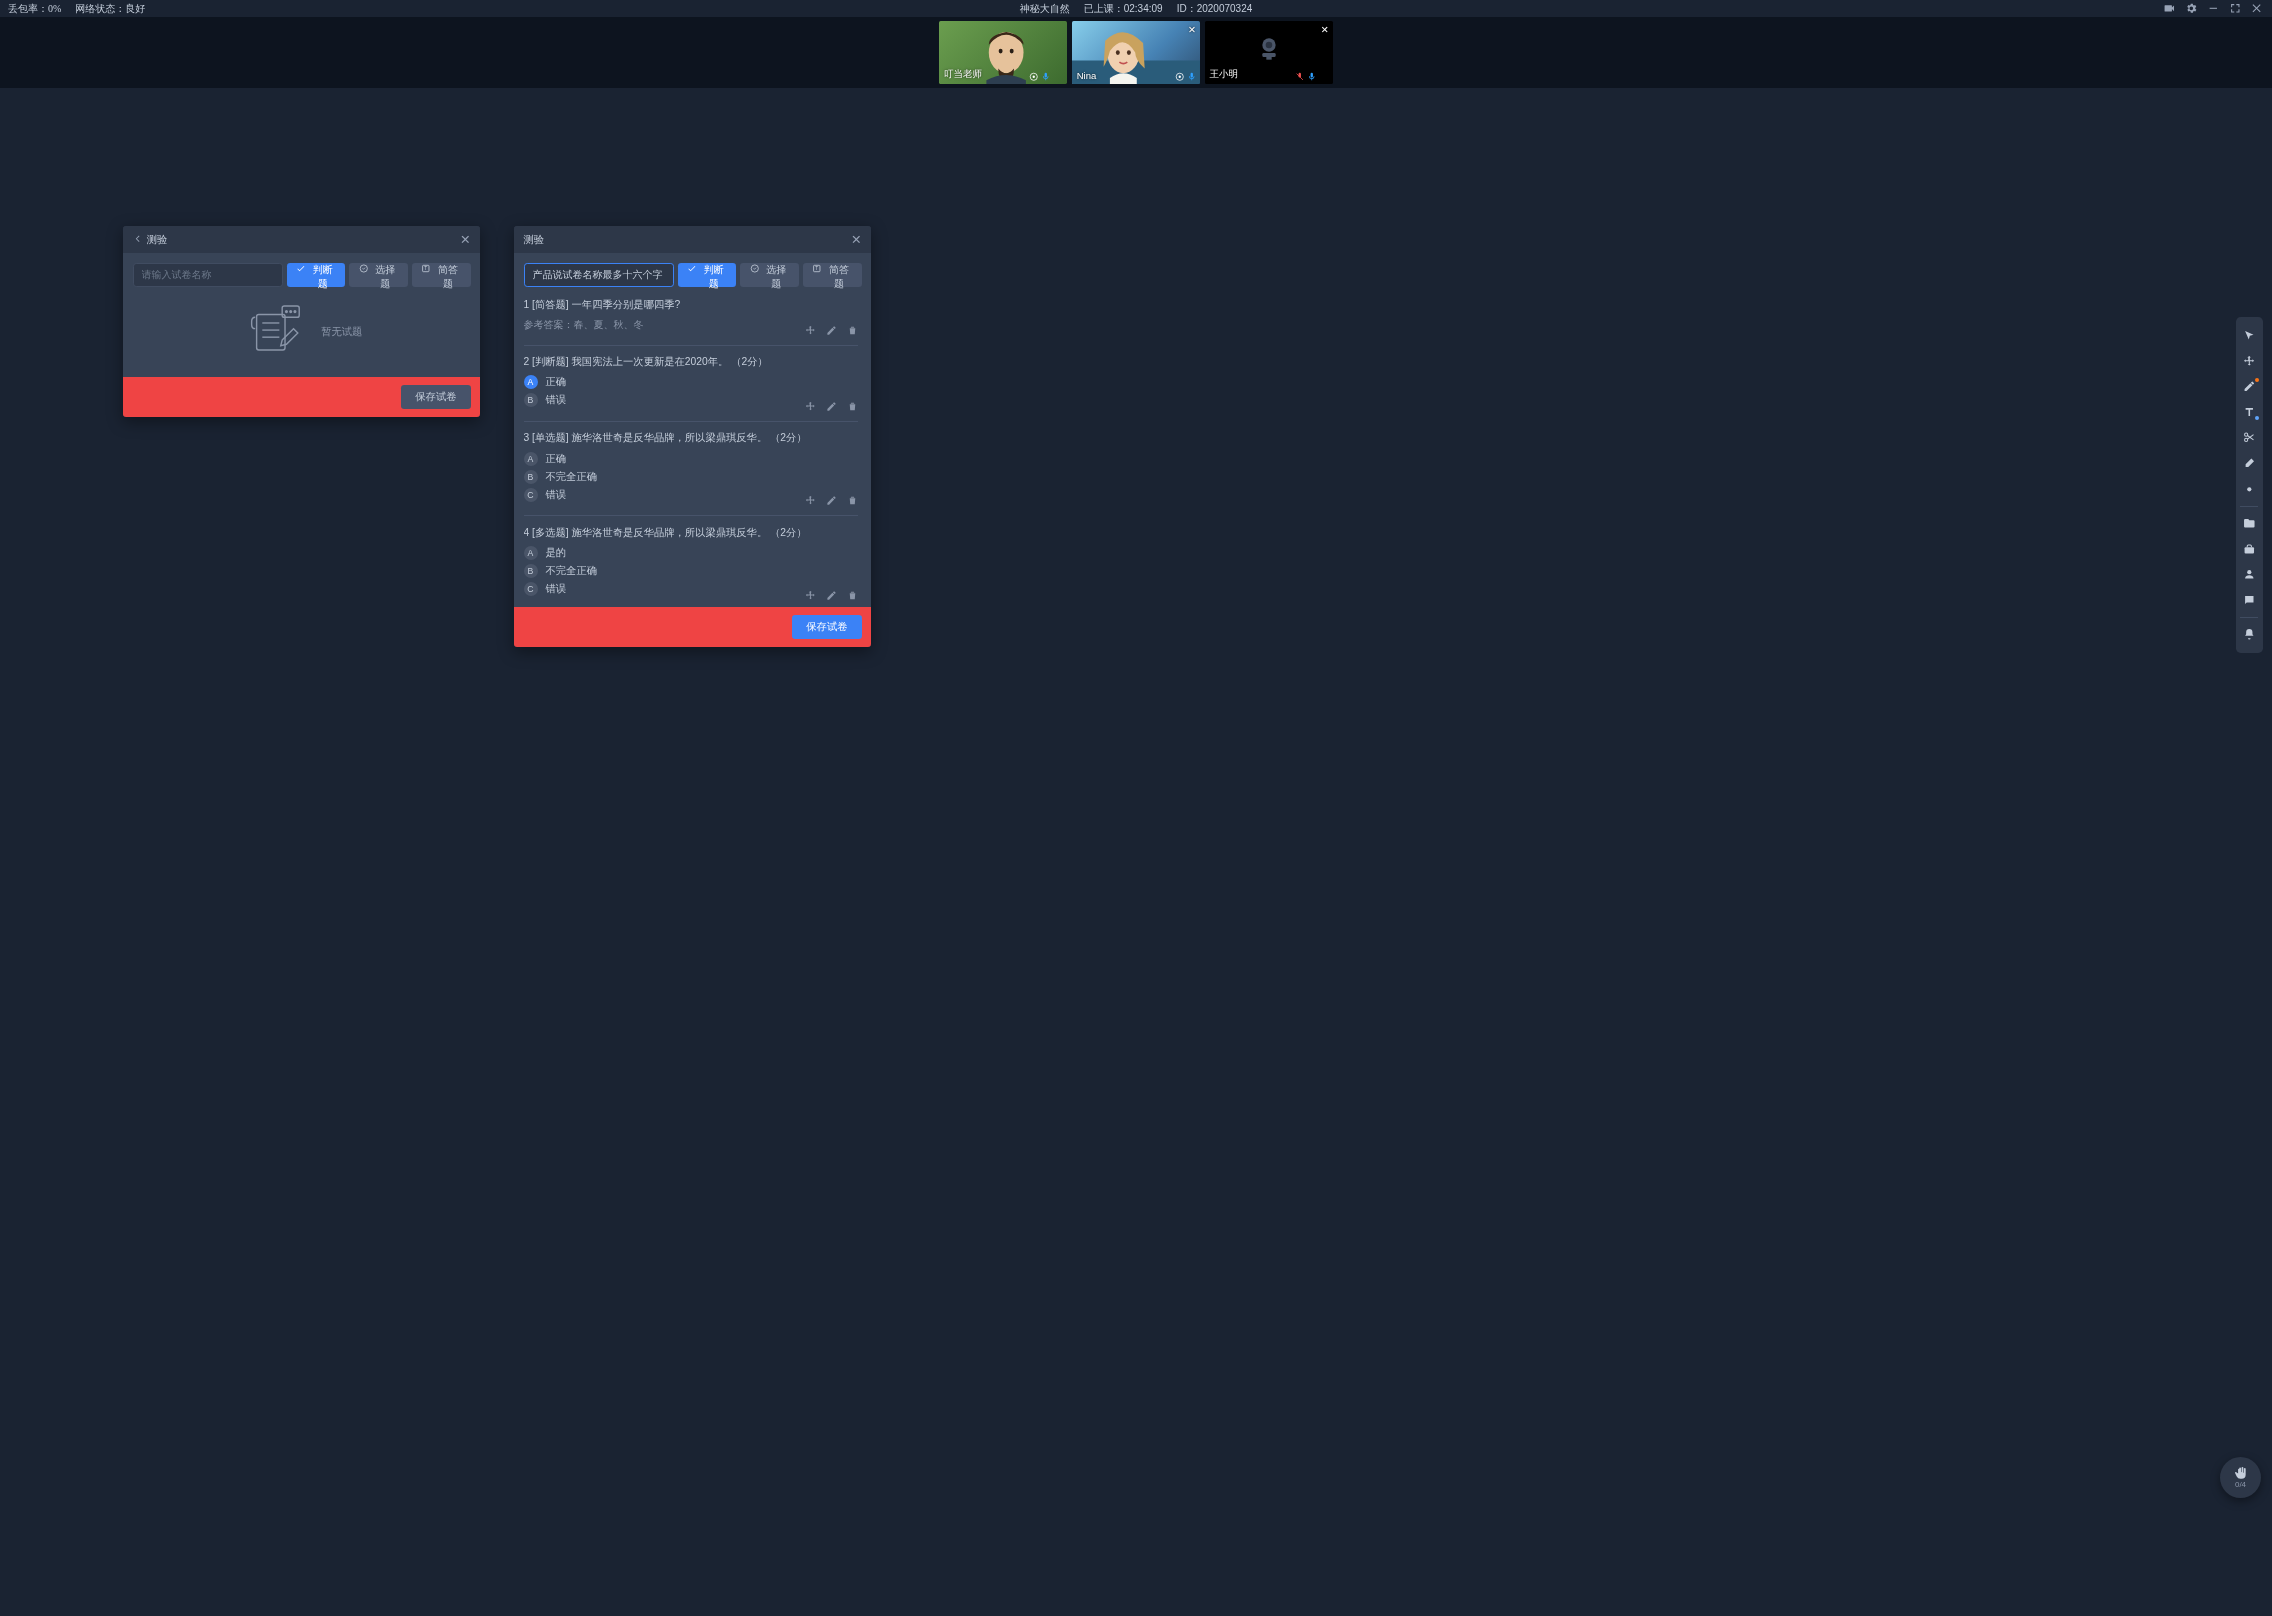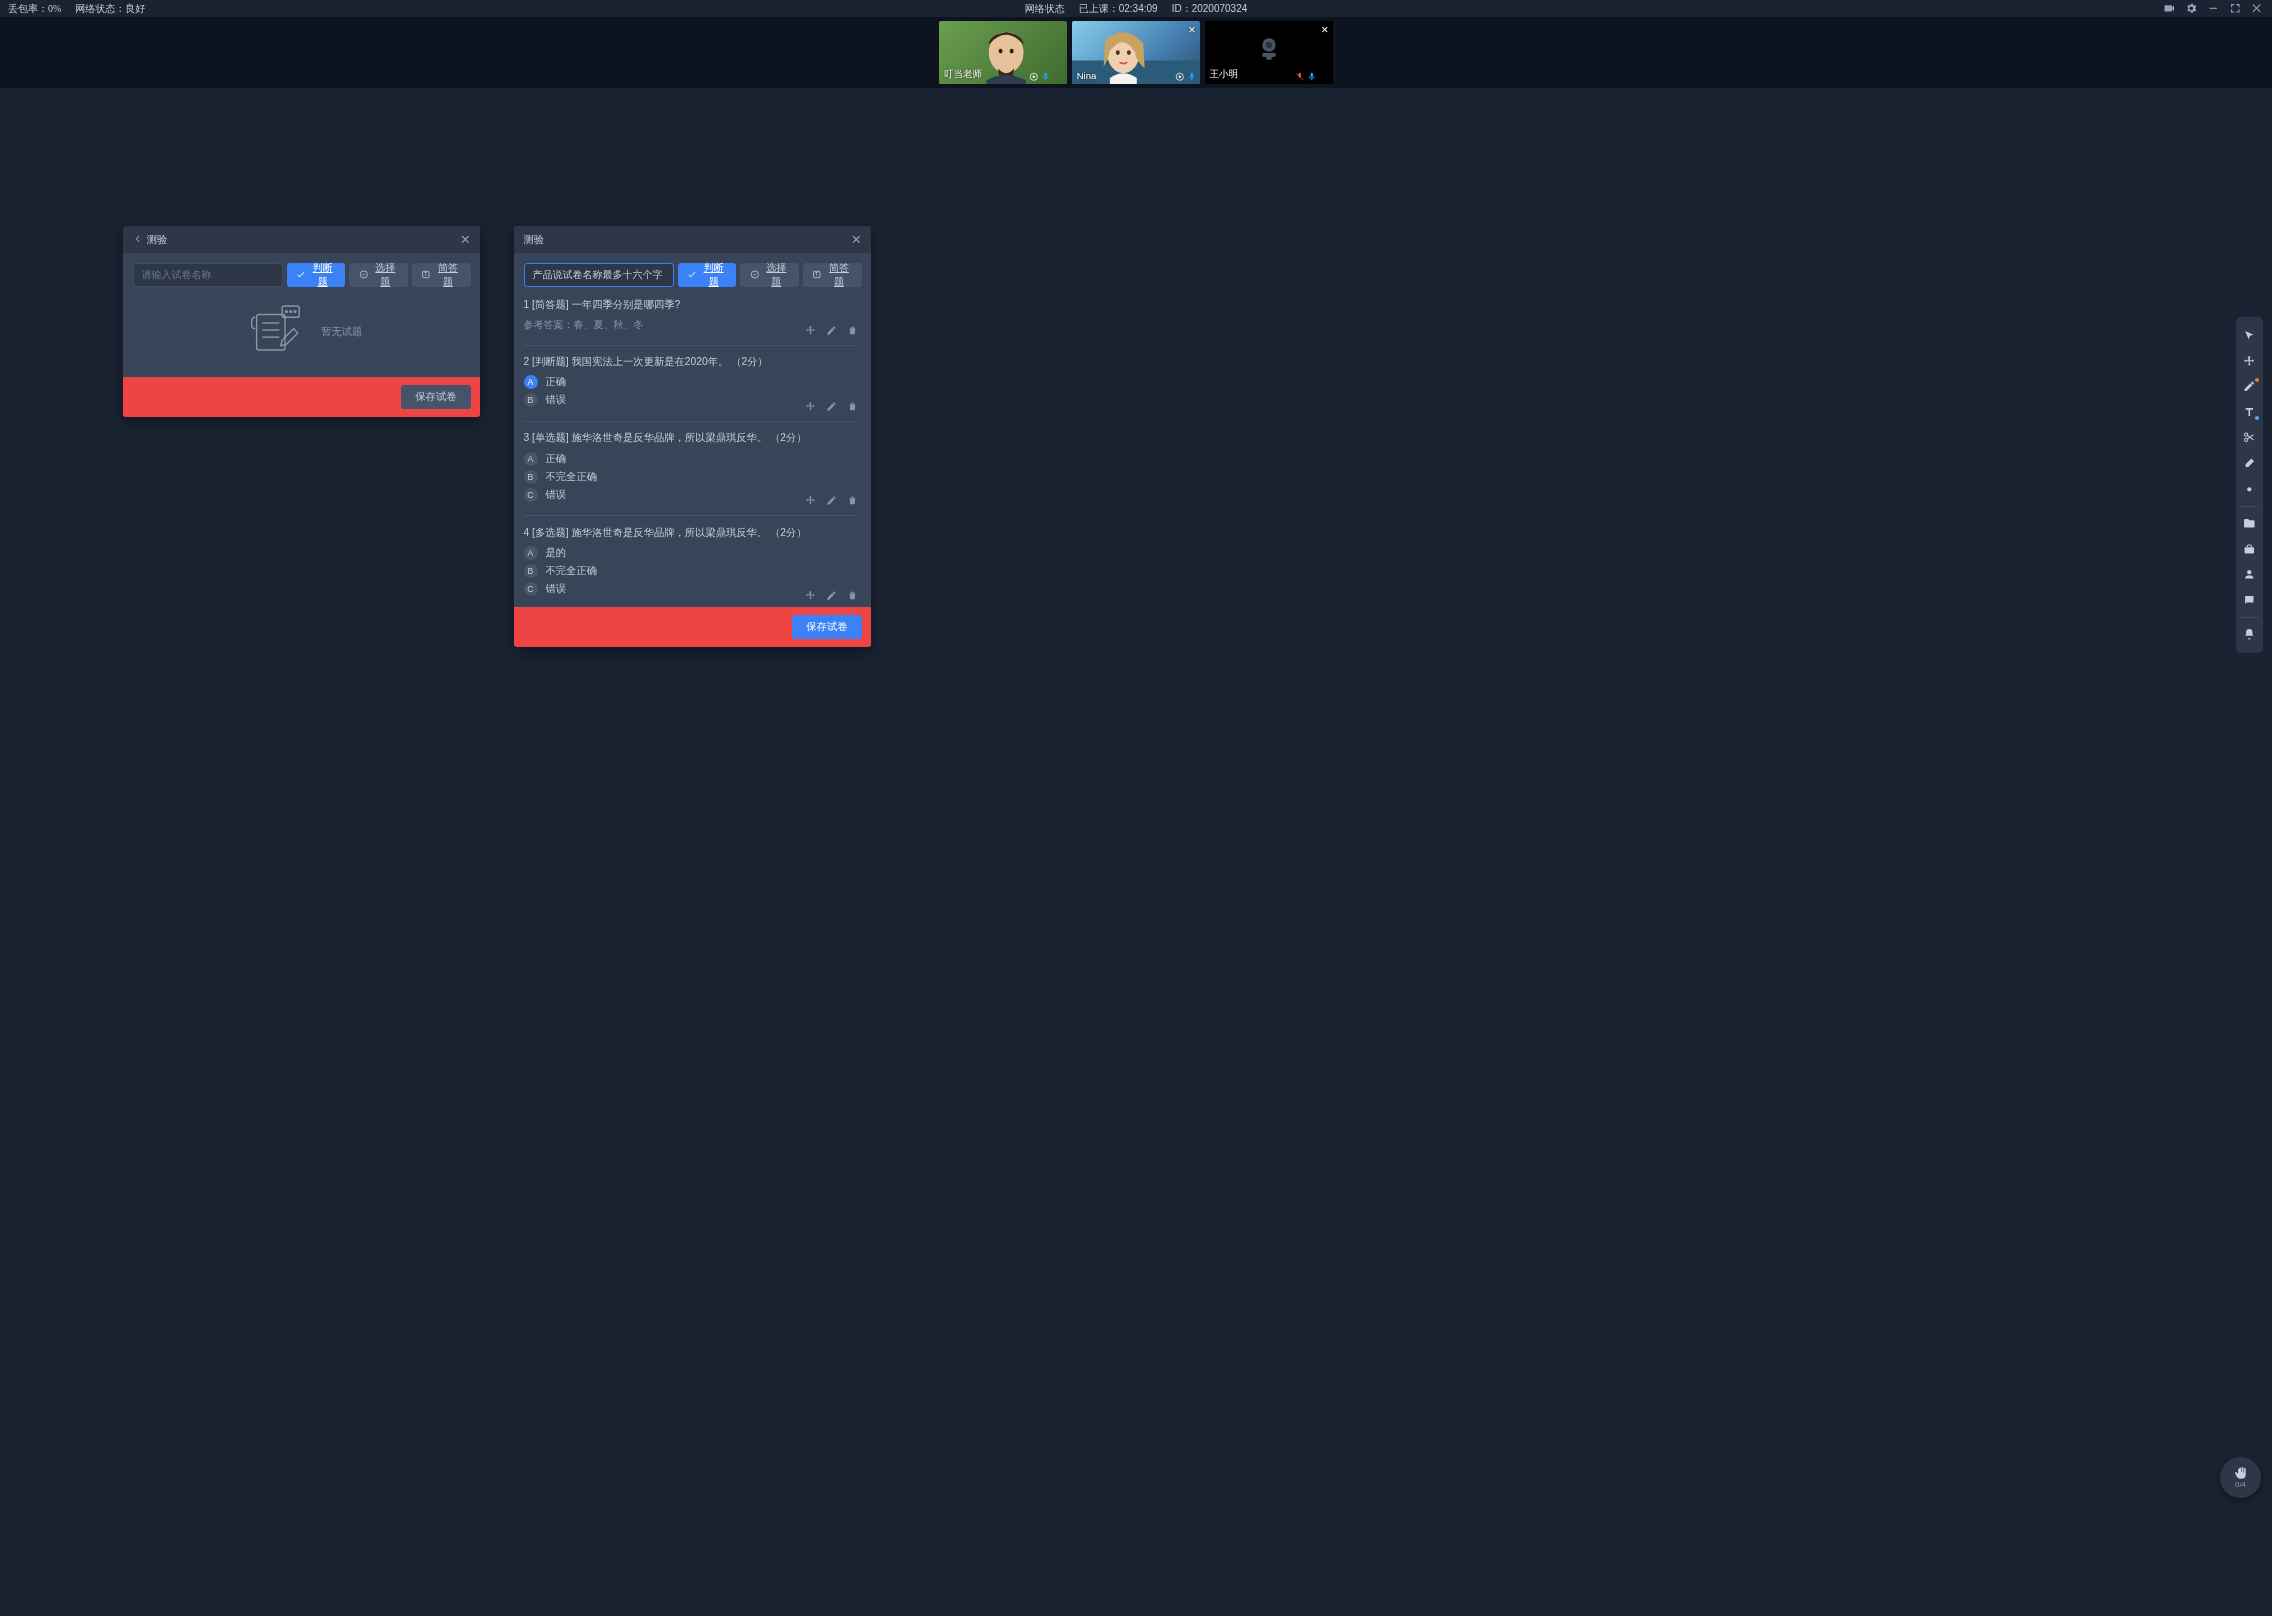--- a/index.html
+++ b/index.html
@@ -116,26 +116,25 @@
     font-size:10px;
   }
   .name-input::placeholder{ color:#6b7789;}
   .name-input.filled { border-color:#3b82f6; }
 
   .type-btn {
     height:24px;
     padding:0 9.5px;
     border-radius:3.2px;
     border:none;
-    display:flex; align-items:center; gap:4px;
+    display:flex; align-items:flex-start; gap:4px;
     font-size:10px;
     cursor:pointer;
     color:#c5cedb;
     background:#47536a;
-    text-decoration:underline;
   }
   .type-btn.primary { background:#3b82f6; color:#fff; }
   .type-btn svg{ width:11px; height:11px; fill:currentColor;}
 
   .save-btn {
     height:24px; padding:0 14px; border-radius:3.2px; border:none;
     font-size:10.3px; cursor:pointer;
     background:#47536a; color:#c5cedb;
   }
   .save-btn.primary{ background:#3b82f6; color:#fff;}
@@ -215,21 +214,21 @@
 </style>
 </head>
 <body>
 
 <div class="topbar">
   <div class="left">
     <span><span>丢包率：</span><span>0%</span></span>
     <span><span>网络状态：</span><span>良好</span></span>
   </div>
   <div class="center">
-    <span>网络状态</span>
+    <span>神秘大自然</span>
     <span><span>已上课：</span><span>02:34:09</span></span>
     <span><span>ID：</span><span>2020070324</span></span>
   </div>
   <div class="right">
     <span class="wc-icon">
         <svg viewBox="0 0 24 24">
           <path d="M17 10.5V7a1 1 0 0 0-1-1H4a1 1 0 0 0-1 1v10a1 1 0 0 0 1 1h12a1 1 0 0 0 1-1v-3.5l4 4v-11z"></path>
         </svg>
       </span>
     <span class="wc-icon">

